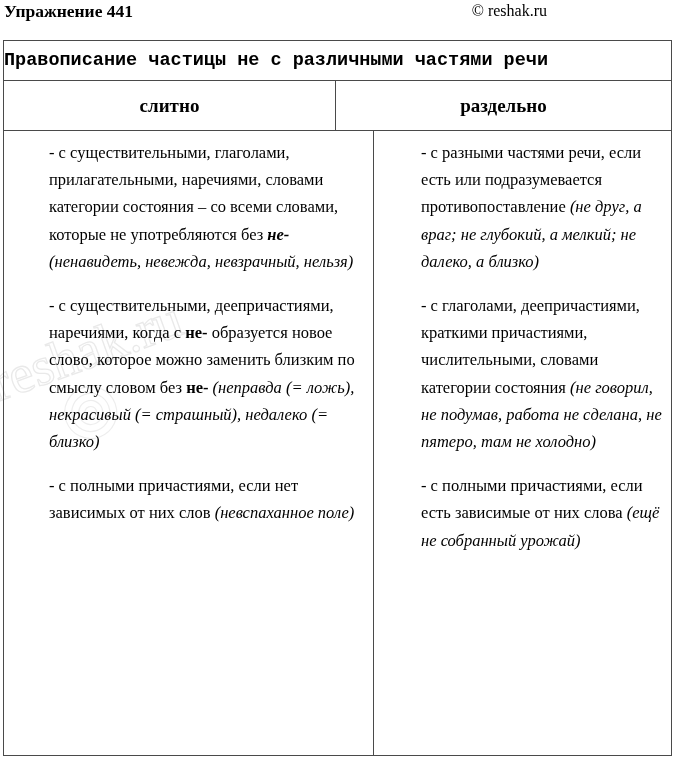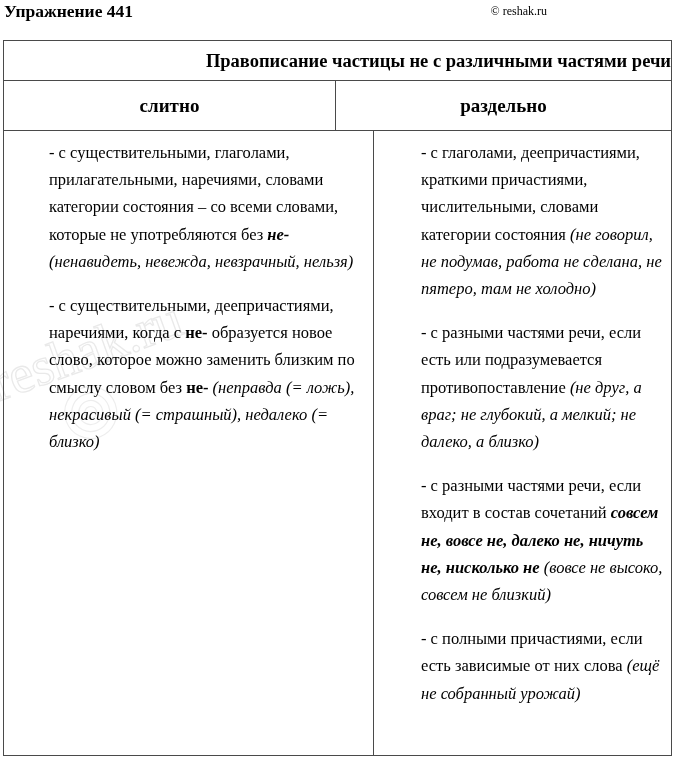--- a/index.html
+++ b/index.html
@@ -29,21 +29,21 @@
     box-sizing: border-box;
   }
   .exercise-title {
     font-size: 17.5px;
     font-weight: bold;
     line-height: 20px;
     letter-spacing: 0px;
     white-space: nowrap;
   }
   .copyright {
-    font-size: 12px;
+    font-size: 16px;
     line-height: 20px;
     white-space: nowrap;
     padding-right: 4px;
   }
 
   
   .watermark {
     position: absolute;
     left: -16px;
     top: 300px;
@@ -67,22 +67,23 @@
     display: flex;
     flex-direction: column;
     z-index: 10;
   }
   .table-title-row {
     height: 40px;
     min-height: 40px;
     border-bottom: 1.4px solid #4a4a4a;
     display: flex;
     align-items: center;
-    justify-content: flex-end;
+    justify-content: flex-start;
     box-sizing: border-box;
+    font-family: Liberation Mono, monospace;
   }
   .table-title-text {
     font-size: 18.5px;
     font-weight: bold;
     line-height: 22px;
     text-align: center;
     white-space: nowrap;
   }
   .table-subhead-row {
     height: 50px;
@@ -169,29 +170,29 @@
   </div>
 
   <div class="table-body-row">
 
     <div class="body-cell left">
 
       <p class="rule-block"><span>- с существительными, глаголами, прилагательными, наречиями, словами категории состояния – со всеми словами, которые не употребляются без </span><span class="bi">не-</span><span class="i"> (ненавидеть, невежда, невзрачный, нельзя)</span></p>
 
       <p class="rule-block"><span>- с существительными, деепричастиями, наречиями, когда с </span><span class="b">не-</span><span> образуется новое слово, которое можно заменить близким по смыслу словом без </span><span class="b">не-</span><span class="i"> (неправда (= ложь), некрасивый (= страшный), недалеко (= близко)</span></p>
 
+      <p class="rule-block"><span>- с полными причастиями, если нет зависимых от них слов </span><span class="i">(невспаханное поле)</span></p>
 
     </div>
 
     <div class="body-cell right">
 
+      <p class="rule-block"><span>- с разными частями речи, если есть или подразумевается противопоставление </span><span class="i">(не друг, а враг; не глубокий, а мелкий; не далеко, а близко)</span></p>
+
       <p class="rule-block"><span>- с глаголами, деепричастиями, краткими причастиями, числительными, словами категории состояния </span><span class="i">(не говорил, не подумав, работа не сделана, не пятеро, там не холодно)</span></p>
 
-      <p class="rule-block"><span>- с разными частями речи, если есть или подразумевается противопоставление </span><span class="i">(не друг, а враг; не глубокий, а мелкий; не далеко, а близко)</span></p>
-
-      <p class="rule-block"><span>- с разными частями речи, если входит в состав сочетаний </span><span class="bi">совсем не, вовсе не, далеко не, ничуть не, нисколько не</span><span class="i"> (вовсе не высоко, совсем не близкий)</span></p>
 
       <p class="rule-block"><span>- с полными причастиями, если есть зависимые от них слова </span><span class="i">(ещё не собранный урожай)</span></p>
 
     </div>
 
   </div>
 </div>
 
 </body></html>

